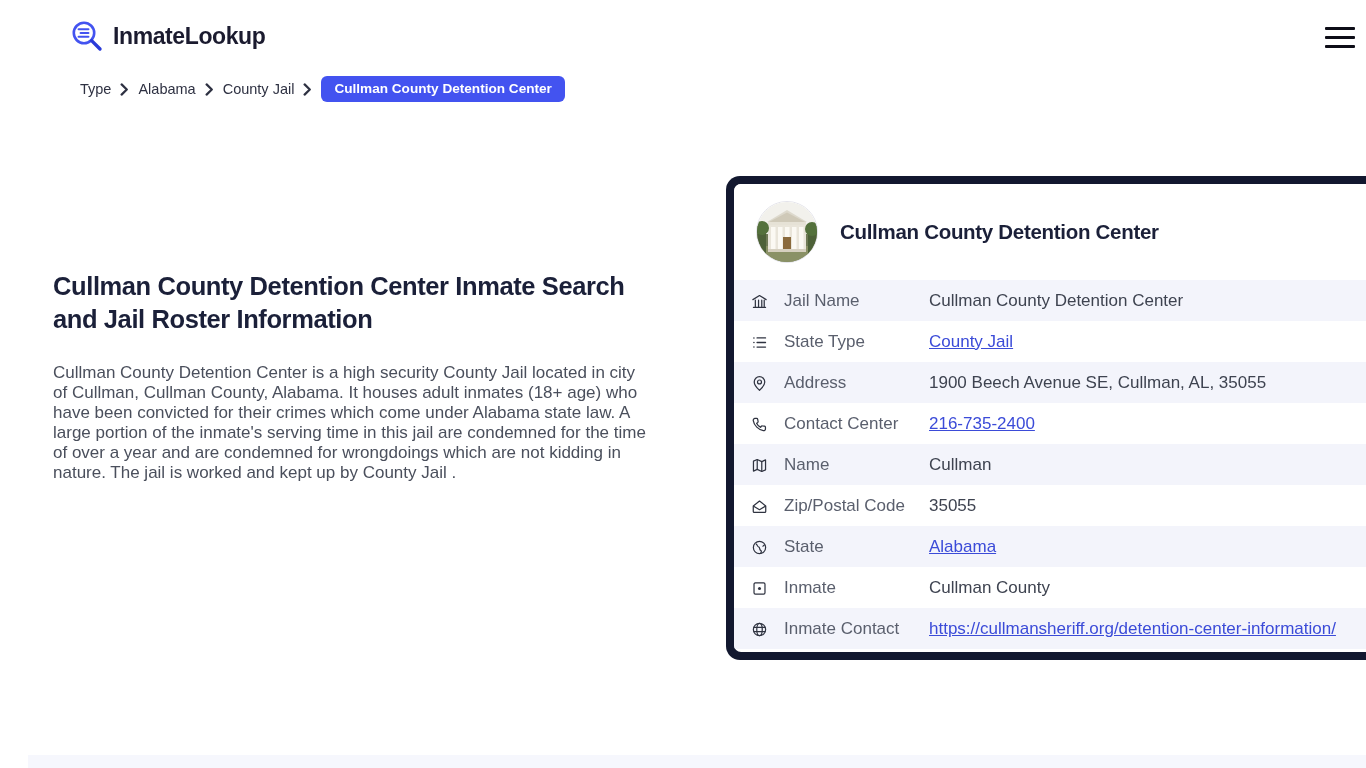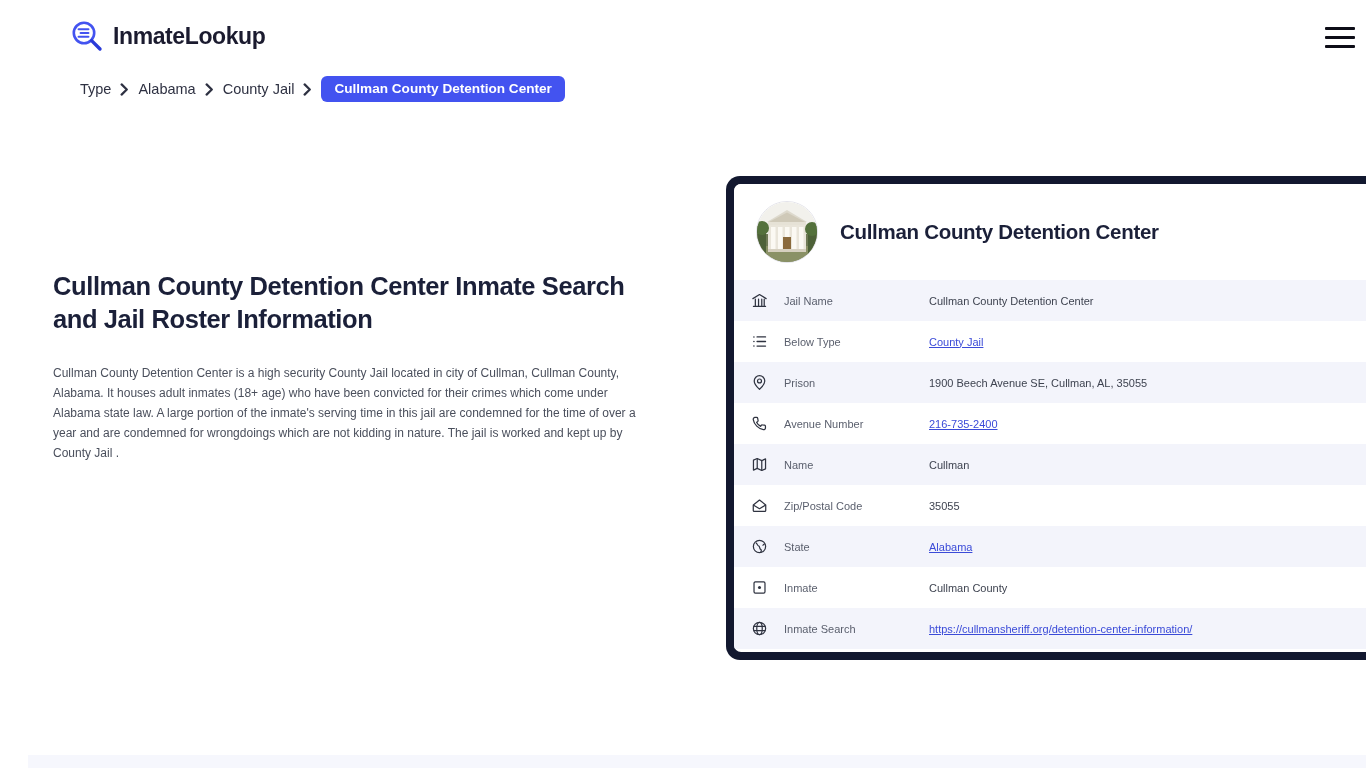--- a/index.html
+++ b/index.html
@@ -86,21 +86,21 @@
   }
 
   
   .left-col { position: absolute; left: 25px; top: 270px; width: 600px; }
   .headline {
     margin: 0; font-size: 25.5px; line-height: 33px;
     font-weight: 700; color: #1b2039; letter-spacing: -0.4px;
   }
   .body-p {
     margin: 27px 0 0 0;
-    font-size: 12px; line-height: 20px; color: #4a4f5c;
+    font-size: 17px; line-height: 20px; color: #4a4f5c;
     width: 595px;
   }
   .body-p.second { margin-top: 21px; width: 565px; }
 
   
   .card {
     position: absolute; left: 698px; top: 176px;
     width: 700px; height: 484px;
     background: #12182f;
     border-radius: 14px;
@@ -126,21 +126,21 @@
   .thumb svg { display:block; }
   .card-title {
     font-size: 20.5px; font-weight: 700; color: #1b2039;
     letter-spacing: -0.3px;
   }
 
   table.info { width: 100%; border-collapse: collapse; table-layout: fixed; }
   table.info tr { height: 41px; }
   table.info tr.alt { background: #f3f4fb; }
   table.info tr.plain { background: #ffffff; }
-  table.info td { padding: 0; vertical-align: middle; font-size: 11px; }
+  table.info td { padding: 0; vertical-align: middle; font-size: 17px; }
   td.c-icon { width: 50px; text-align: center; padding-left: 16px; }
   td.c-icon svg { display:inline-block; vertical-align: middle; }
   td.c-label { width: 145px; color: #5a5f6d; white-space: nowrap; }
   td.c-value { color: #3e4350; padding-right: 10px; white-space: nowrap; overflow: hidden; }
   td.c-value a { color: #3b4bd8; text-decoration: underline; }
 
   
   .footer-band {
     position: absolute; left: 0; top: 755px;
     width: 1366px; height: 13px;
@@ -249,42 +249,42 @@
 
           <tr class="plain">
             <td class="c-icon">
               <svg width="17" height="17" viewBox="0 0 18 18" fill="none" stroke="#2f3340" stroke-width="1.35" stroke-linecap="round">
                 <path d="M6.4 4.2 H15.4 M6.4 9 H15.4 M6.4 13.8 H15.4"></path>
                 <circle cx="3.1" cy="4.2" r="0.85" fill="#2f3340" stroke="none"></circle>
                 <circle cx="3.1" cy="9" r="0.85" fill="#2f3340" stroke="none"></circle>
                 <circle cx="3.1" cy="13.8" r="0.85" fill="#2f3340" stroke="none"></circle>
               </svg>
             </td>
-            <td class="c-label">Below Type</td>
+            <td class="c-label">State Type</td>
             <td class="c-value"><a href="#">County Jail</a></td>
           </tr>
 
           <tr class="alt">
             <td class="c-icon">
               <svg width="17" height="17" viewBox="0 0 18 18" fill="none" stroke="#2f3340" stroke-width="1.3" stroke-linejoin="round">
                 <path d="M9 16.2 C9 16.2 14.6 11.2 14.6 7.4 A5.6 5.6 0 0 0 3.4 7.4 C3.4 11.2 9 16.2 9 16.2 Z"></path>
                 <circle cx="9" cy="7.4" r="2.1"></circle>
               </svg>
             </td>
-            <td class="c-label">Prison</td>
+            <td class="c-label">Address</td>
             <td class="c-value">1900 Beech Avenue SE, Cullman, AL, 35055</td>
           </tr>
 
           <tr class="plain">
             <td class="c-icon">
               <svg width="17" height="17" viewBox="0 0 18 18" fill="none" stroke="#2f3340" stroke-width="1.3" stroke-linecap="round" stroke-linejoin="round">
                 <path d="M4.2 2.6 C3 2.6 2.2 3.6 2.4 4.8 C3.2 10 7.9 14.7 13.1 15.5 C14.3 15.7 15.3 14.9 15.3 13.7 V11.9 C15.3 11.3 14.9 10.9 14.3 10.8 L12 10.4 C11.5 10.3 11 10.6 10.8 11 L10.3 12 C8.2 11 6.9 9.7 5.9 7.6 L6.9 7.1 C7.3 6.9 7.6 6.4 7.5 5.9 L7.1 3.6 C7 3 6.6 2.6 6 2.6 Z"></path>
               </svg>
             </td>
-            <td class="c-label">Avenue Number</td>
+            <td class="c-label">Contact Center</td>
             <td class="c-value"><a href="#">216-735-2400</a></td>
           </tr>
 
           <tr class="alt">
             <td class="c-icon">
               <svg width="17" height="17" viewBox="0 0 18 18" fill="none" stroke="#2f3340" stroke-width="1.3" stroke-linejoin="round">
                 <path d="M2.6 4.4 L6.6 2.7 L11.4 4.9 L15.4 3.1 V13.6 L11.4 15.3 L6.6 13.1 L2.6 14.9 Z"></path>
                 <path d="M6.6 2.7 V13.1 M11.4 4.9 V15.3"></path>
               </svg>
             </td>
@@ -327,21 +327,21 @@
           </tr>
 
           <tr class="alt">
             <td class="c-icon">
               <svg width="17" height="17" viewBox="0 0 18 18" fill="none" stroke="#2f3340" stroke-width="1.3" stroke-linejoin="round">
                 <circle cx="9" cy="9" r="6.5"></circle>
                 <ellipse cx="9" cy="9" rx="2.9" ry="6.5"></ellipse>
                 <path d="M2.8 6.8 H15.2 M2.8 11.2 H15.2"></path>
               </svg>
             </td>
-            <td class="c-label">Inmate Search</td>
+            <td class="c-label">Inmate Contact</td>
             <td class="c-value"><a href="#">https://cullmansheriff.org/detention-center-information/</a></td>
           </tr>
 
         </tbody>
       </table>
 
     </div>
   </div>
 
   <div class="footer-band"></div>

